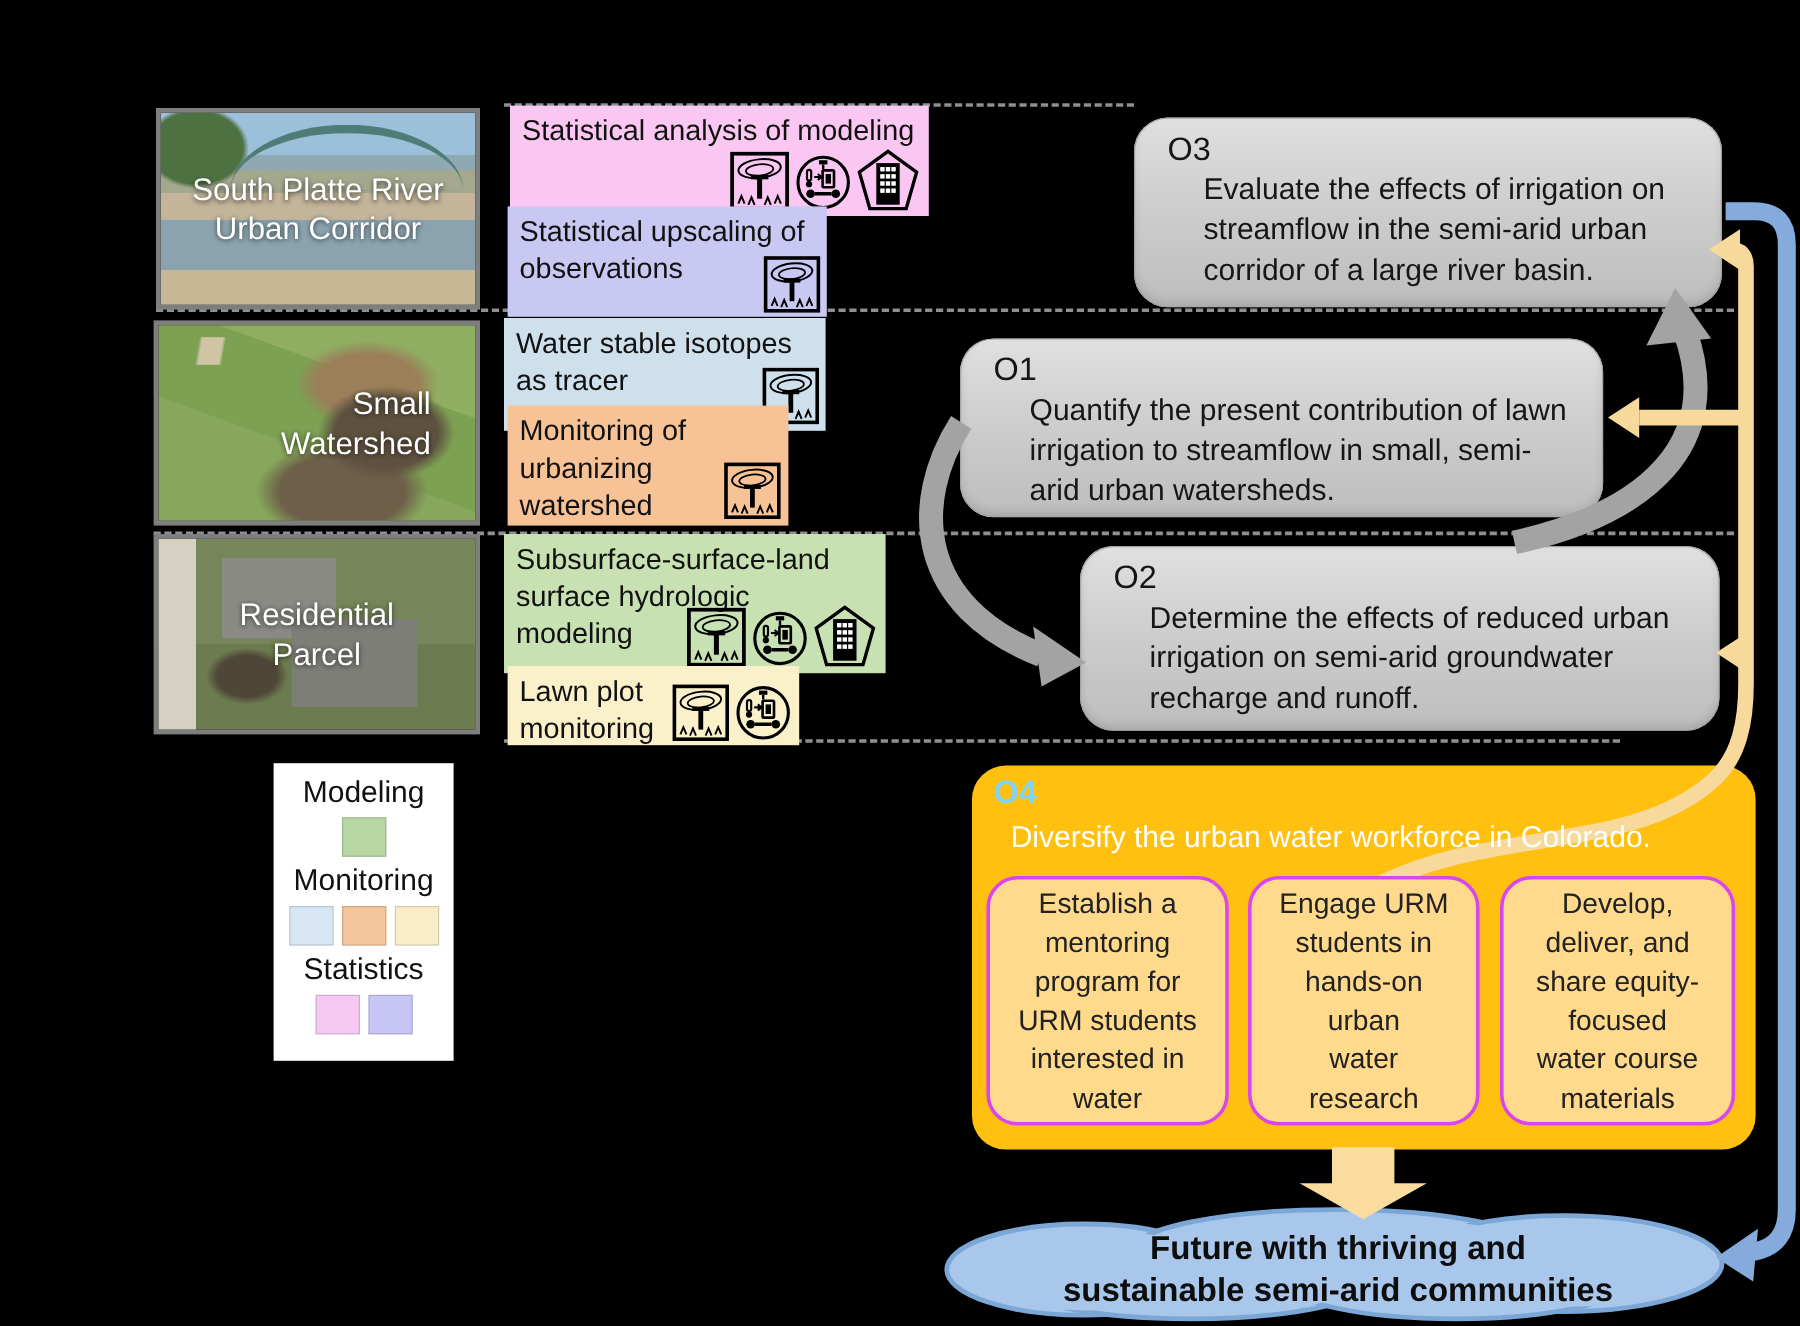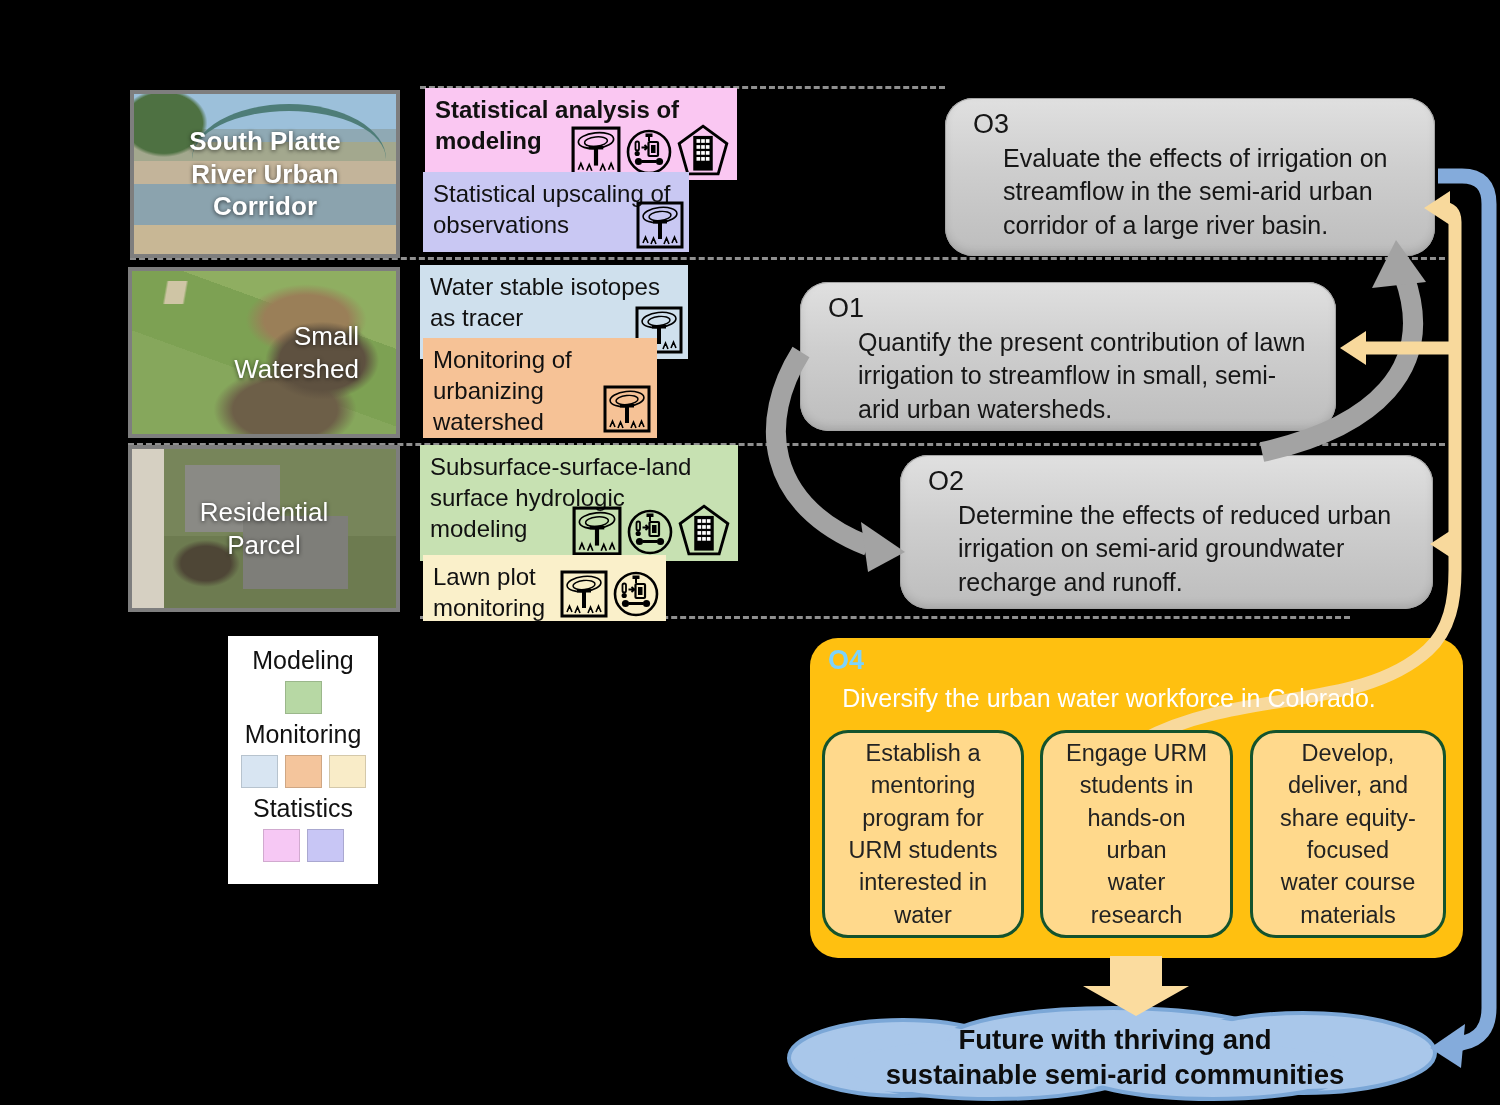--- a/index.html
+++ b/index.html
@@ -6,21 +6,21 @@
   .canvas{position:relative;width:1500px;height:1105px;background:#000;
           font-family:"Liberation Sans",sans-serif;overflow:hidden;color:#111;}
 
   
   .photo{position:absolute;border:4px solid #7e7e7e;box-sizing:border-box;
          display:flex;align-items:center;justify-content:center;z-index:2;}
   .plabel{color:#fff;font-size:26px;line-height:1.25;text-align:center;
           text-shadow:0 1px 4px rgba(0,0,0,.65);}
   .p1{left:130px;top:90px;width:270px;height:168px;
       background:
-        linear-gradient(180deg,#9cc0da 0 22%,#8fa9b4 22% 30%,#a3a88e 30% 42%,#c3b49a 42% 56%,#8ba3ae 56% 82%,#c8b795 82% 100%); font-weight: bold;}
+        linear-gradient(180deg,#9cc0da 0 22%,#8fa9b4 22% 30%,#a3a88e 30% 42%,#c3b49a 42% 56%,#8ba3ae 56% 82%,#c8b795 82% 100%);}
   .p1::before{content:"";position:absolute;left:0;top:0;width:38%;height:52%;
       background:radial-gradient(70px 55px at 30% 35%,#4e7142 0 55%,transparent 62%);}
   .p1::after{content:"";position:absolute;right:4%;top:6%;width:74%;height:30%;
       border-top:7px solid #4e7d78;border-radius:50% 50% 0 0/100% 100% 0 0;}
   .p1 .plabel{width:210px;position:relative;z-index:2;}
   .p2{left:128px;top:267px;width:272px;height:171px;
       background:
         radial-gradient(95px 65px at 72% 55%,#5e5140 0 45%,transparent 60%),
         radial-gradient(130px 75px at 58% 85%,#6d5f48 0 40%,transparent 55%),
         radial-gradient(110px 65px at 66% 30%,#9a7f58 0 38%,transparent 55%),
@@ -44,23 +44,23 @@
   .d3{left:128px;top:443px;width:1317px;}
   .d4{left:420px;top:616px;width:930px;}
 
   
   .mbox{position:absolute;box-sizing:border-box;padding:6px 10px;font-size:24px;
         line-height:1.3;color:#111;z-index:3;}
   .mtext{display:block;}
   .icons{position:absolute;display:flex;align-items:flex-end;gap:4px;}
   .micon{display:inline-block;}
   .micon svg{display:block;width:100%;height:100%;}
-  .m-pink  {left:425px;top:88px;width:312px;height:92px;background:#FAC7F2;font-weight:bold;}
+  .m-pink  {left:425px;top:88px;width:349px;height:92px;background:#FAC7F2;}
   .m-pink .icons{right:8px;bottom:4px;}
-  .m-purple{left:423px;top:172px;width:266px;height:80px;background:#C9C8F3;z-index:4;}
+  .m-purple{left:423px;top:172px;width:266px;height:92px;background:#C9C8F3;z-index:4;}
   .m-purple .icons{right:5px;bottom:3px;}
   .m-blue  {left:420px;top:265px;width:268px;height:94px;background:#CFE0ED;}
   .m-blue .icons{right:5px;bottom:5px;}
   .m-orange{left:423px;top:338px;width:234px;height:100px;background:#F6C296;z-index:4;}
   .m-orange .icons{right:6px;bottom:5px;}
   .m-green {left:420px;top:445px;width:318px;height:116px;background:#C7E1B2;}
   .m-green .icons{right:8px;bottom:5px;}
   .m-cream {left:423px;top:555px;width:243px;height:66px;background:#FAF0CA;z-index:4;}
   .m-cream .mtext{width:130px;}
   .m-cream .icons{right:6px;bottom:3px;}
@@ -77,21 +77,21 @@
   .o1{left:800px;top:282px;width:536px;height:149px;}
   .o2{left:900px;top:455px;width:533px;height:154px;}
 
   
   .o4box{position:absolute;left:810px;top:638px;width:653px;height:320px;box-sizing:border-box;
          background:#FFC010;border-radius:28px;z-index:2;}
   .o4id{position:absolute;left:20px;top:8px;color:#7dd3fc;font-weight:bold;font-size:27px;z-index:9;}
   .o4title{position:absolute;left:0;right:0;top:46px;text-align:center;color:#fff;
            font-size:25px;z-index:9;}
   .o4item{position:absolute;top:730px;height:208px;box-sizing:border-box;border-radius:26px;
-          background:#FFD98C;border:3px solid #14532d;display:flex;align-items:center;
+          background:#FFD98C;border:3px solid #d946ef;display:flex;align-items:center;
           justify-content:center;text-align:center;white-space:pre-line;font-size:23.5px;
           line-height:1.38;color:#222;z-index:9;}
   .i1{left:822px;width:202px;}
   .i2{left:1040px;width:193px;}
   .i3{left:1250px;width:196px;}
 
   
   .legend{position:absolute;left:228px;top:636px;width:150px;height:248px;background:#fff;
           z-index:2;text-align:center;font-size:25px;padding-top:4px;box-sizing:border-box;}
   .lgl{display:block;margin-top:6px;}

